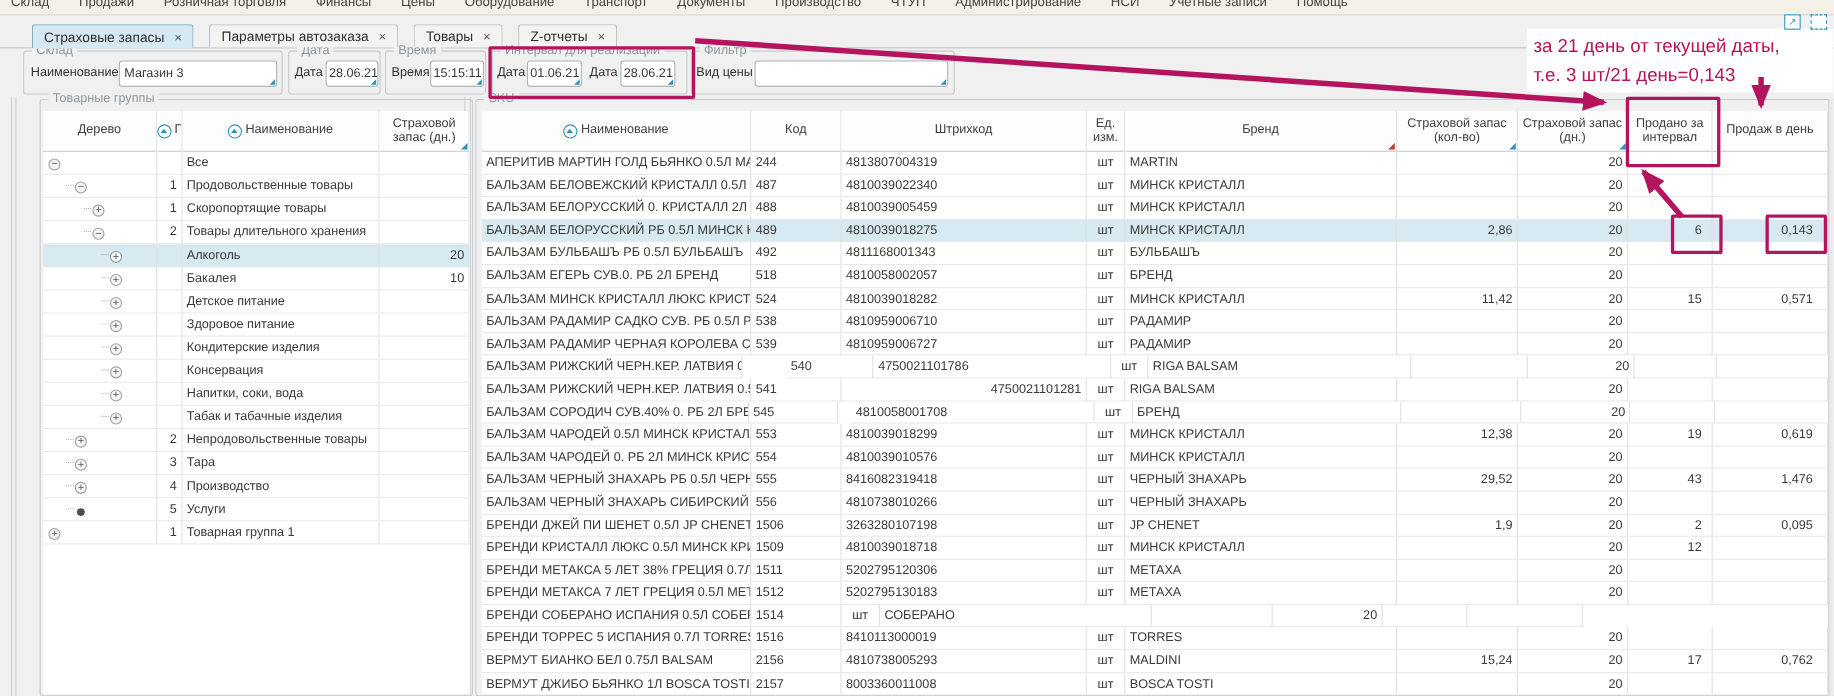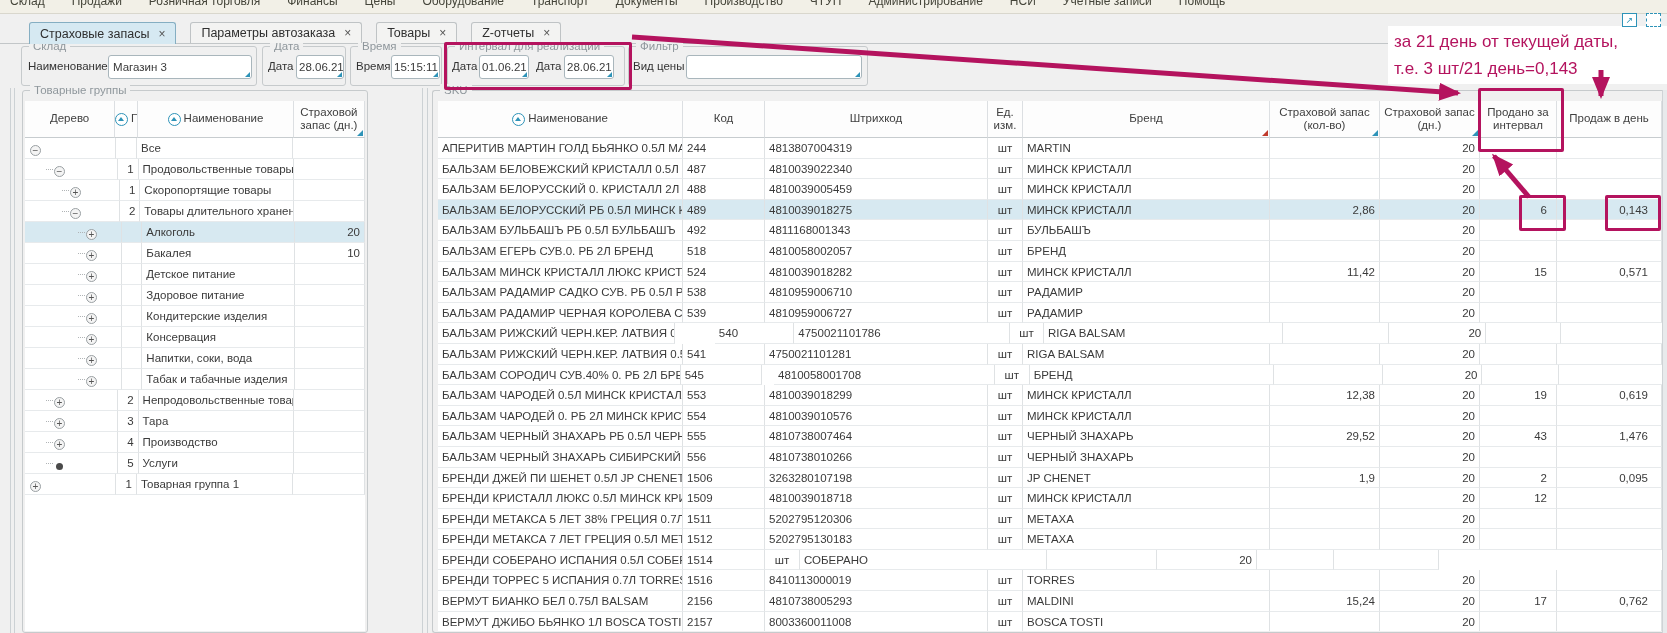--- a/index.html
+++ b/index.html
@@ -157,21 +157,21 @@
     <div class="inp" style="left:57px;width:176px;">
       <span></span><i class="ct"></i>
     </div>
   </div>
 
   <div class="vline" style="left:10px;"></div>
   <div class="vline" style="left:14px;"></div>
   <div class="vline" style="left:422px;"></div>
   <div class="vline" style="left:427px;"></div>
 
-  <div class="panelbox" style="left:22px;width:346px;">
+  <div class="panelbox" style="left:36px;width:394px;">
     <span class="leg">Товарные группы</span>
     <div class="tblwrap" style="left:2px;right:2px;top:10px;bottom:1px;">
       <div class="thead" id="treeHead">
           <div class="hc" style="width: 104px;">
             <span>Дерево</span>
           </div>
           <div class="hc" style="width: 23px;">
             <span class="sic"></span>
             <span>Г</span>
           </div>
@@ -434,21 +434,21 @@
             <div class="td c" style="width: 35px;">шт</div>
             <div class="td" style="width: 247px;">RIGA  BALSAM</div>
             <div class="td r" style="width: 110px;"></div>
             <div class="td r" style="width: 100px;">20</div>
             <div class="td r" style="width: 77px; padding-right: 9px;"></div>
             <div class="td r" style="width: 105px; padding-right: 13px;"></div>
           </div>
           <div class="skrow">
             <div class="td" style="width: 245px;">БАЛЬЗАМ РИЖСКИЙ ЧЕРН.КЕР. ЛАТВИЯ 0.5Л RIGA Е</div>
             <div class="td" style="width: 82px;">541</div>
-            <div class="td" style="width: 223px;">4750021101281</div>
+            <div class="td" style="width: 223px; text-align: right;">4750021101281</div>
             <div class="td c" style="width: 35px;">шт</div>
             <div class="td" style="width: 247px;">RIGA  BALSAM</div>
             <div class="td r" style="width: 110px;"></div>
             <div class="td r" style="width: 100px;">20</div>
             <div class="td r" style="width: 77px; padding-right: 9px;"></div>
             <div class="td r" style="width: 105px; padding-right: 13px;"></div>
           </div>
           <div class="skrow">
             <div class="td" style="width: 245px;">БАЛЬЗАМ СОРОДИЧ СУВ.40% 0. РБ 2Л БРЕНД</div>
             <div class="td" style="width: 82px;">545</div>
@@ -478,21 +478,21 @@
             <div class="td c" style="width: 35px;">шт</div>
             <div class="td" style="width: 247px;">МИНСК КРИСТАЛЛ</div>
             <div class="td r" style="width: 110px;"></div>
             <div class="td r" style="width: 100px;">20</div>
             <div class="td r" style="width: 77px; padding-right: 9px;"></div>
             <div class="td r" style="width: 105px; padding-right: 13px;"></div>
           </div>
           <div class="skrow">
             <div class="td" style="width: 245px;">БАЛЬЗАМ ЧЕРНЫЙ ЗНАХАРЬ РБ 0.5Л ЧЕРНЫЙ ЗНАХ</div>
             <div class="td" style="width: 82px;">555</div>
-            <div class="td" style="width: 223px;">4810738007464</div>
+            <div class="td" style="width: 223px;">8416082319418</div>
             <div class="td c" style="width: 35px;">шт</div>
             <div class="td" style="width: 247px;">ЧЕРНЫЙ ЗНАХАРЬ</div>
             <div class="td r" style="width: 110px;">29,52</div>
             <div class="td r" style="width: 100px;">20</div>
             <div class="td r" style="width: 77px; padding-right: 9px;">43</div>
             <div class="td r" style="width: 105px; padding-right: 13px;">1,476</div>
           </div>
           <div class="skrow">
             <div class="td" style="width: 245px;">БАЛЬЗАМ ЧЕРНЫЙ ЗНАХАРЬ СИБИРСКИЙ 0.5Л ЧЕРН</div>
             <div class="td" style="width: 82px;">556</div>

